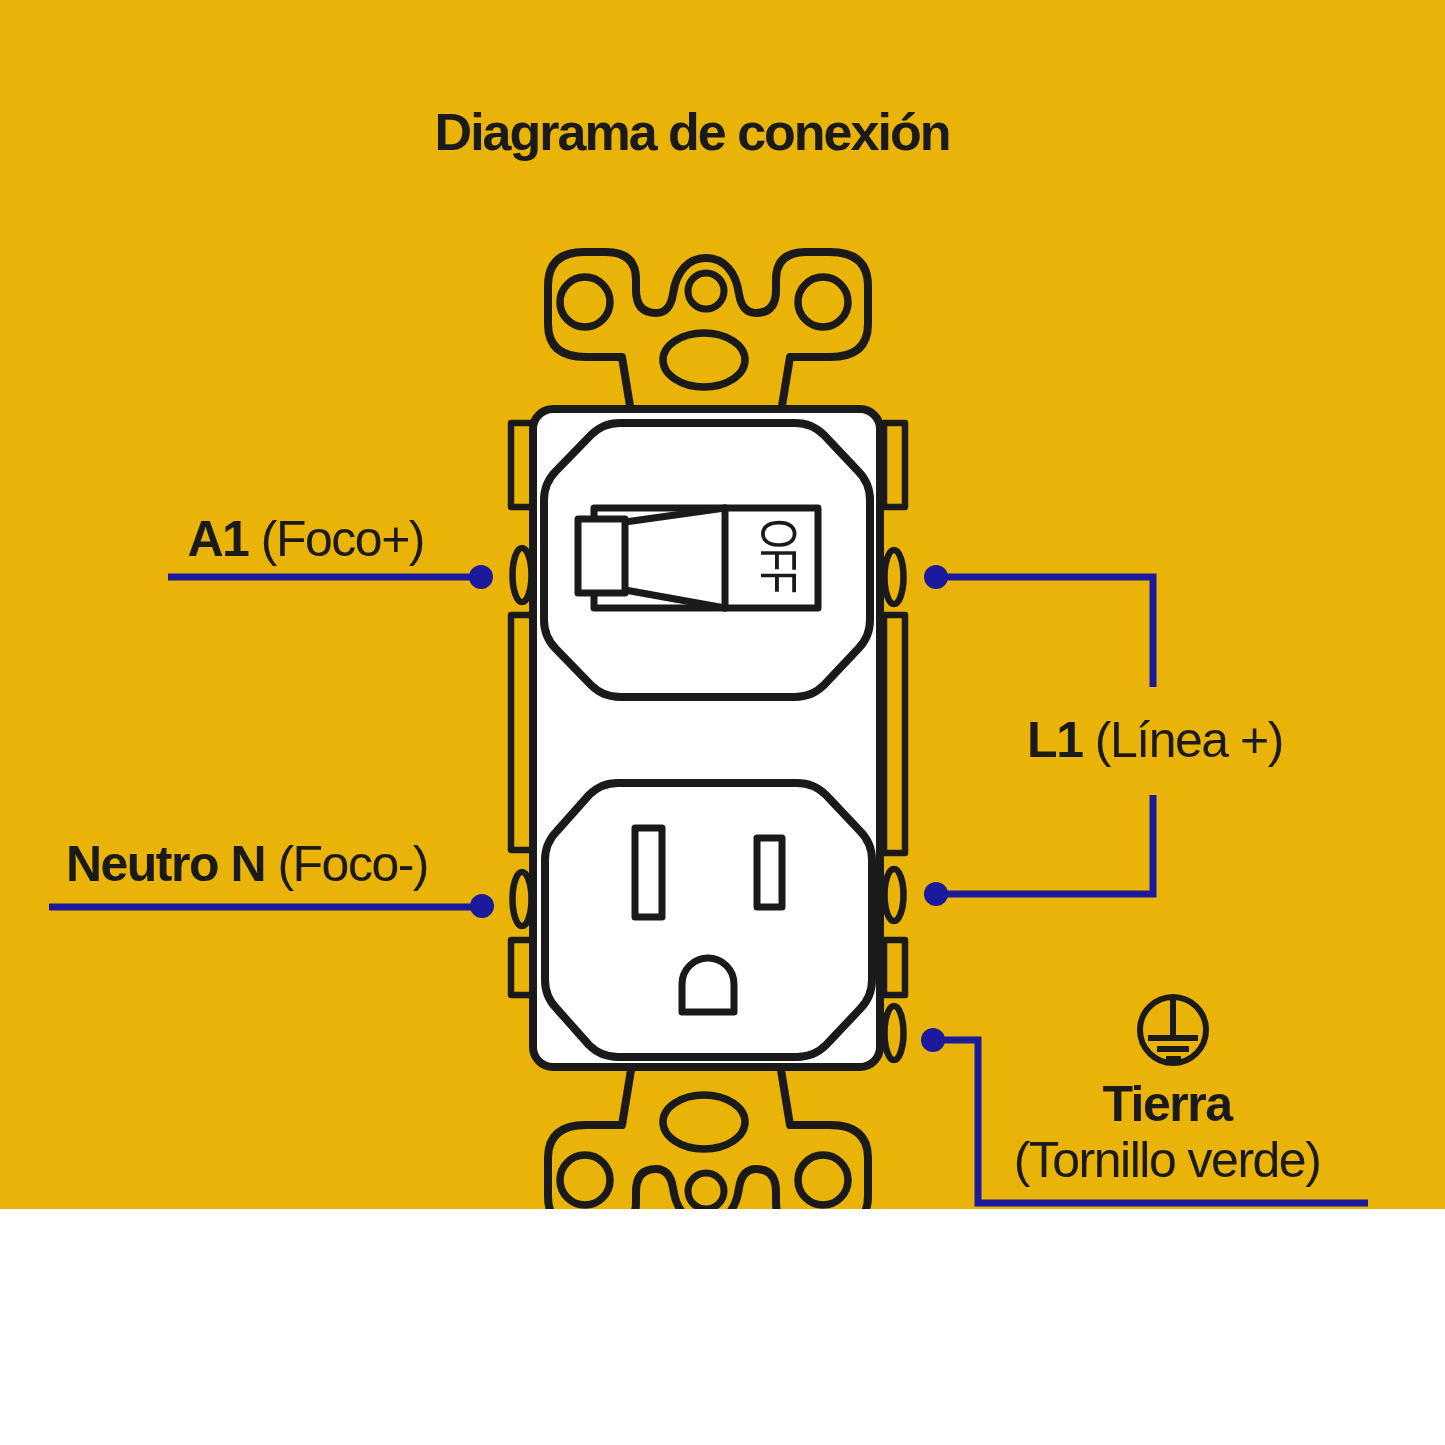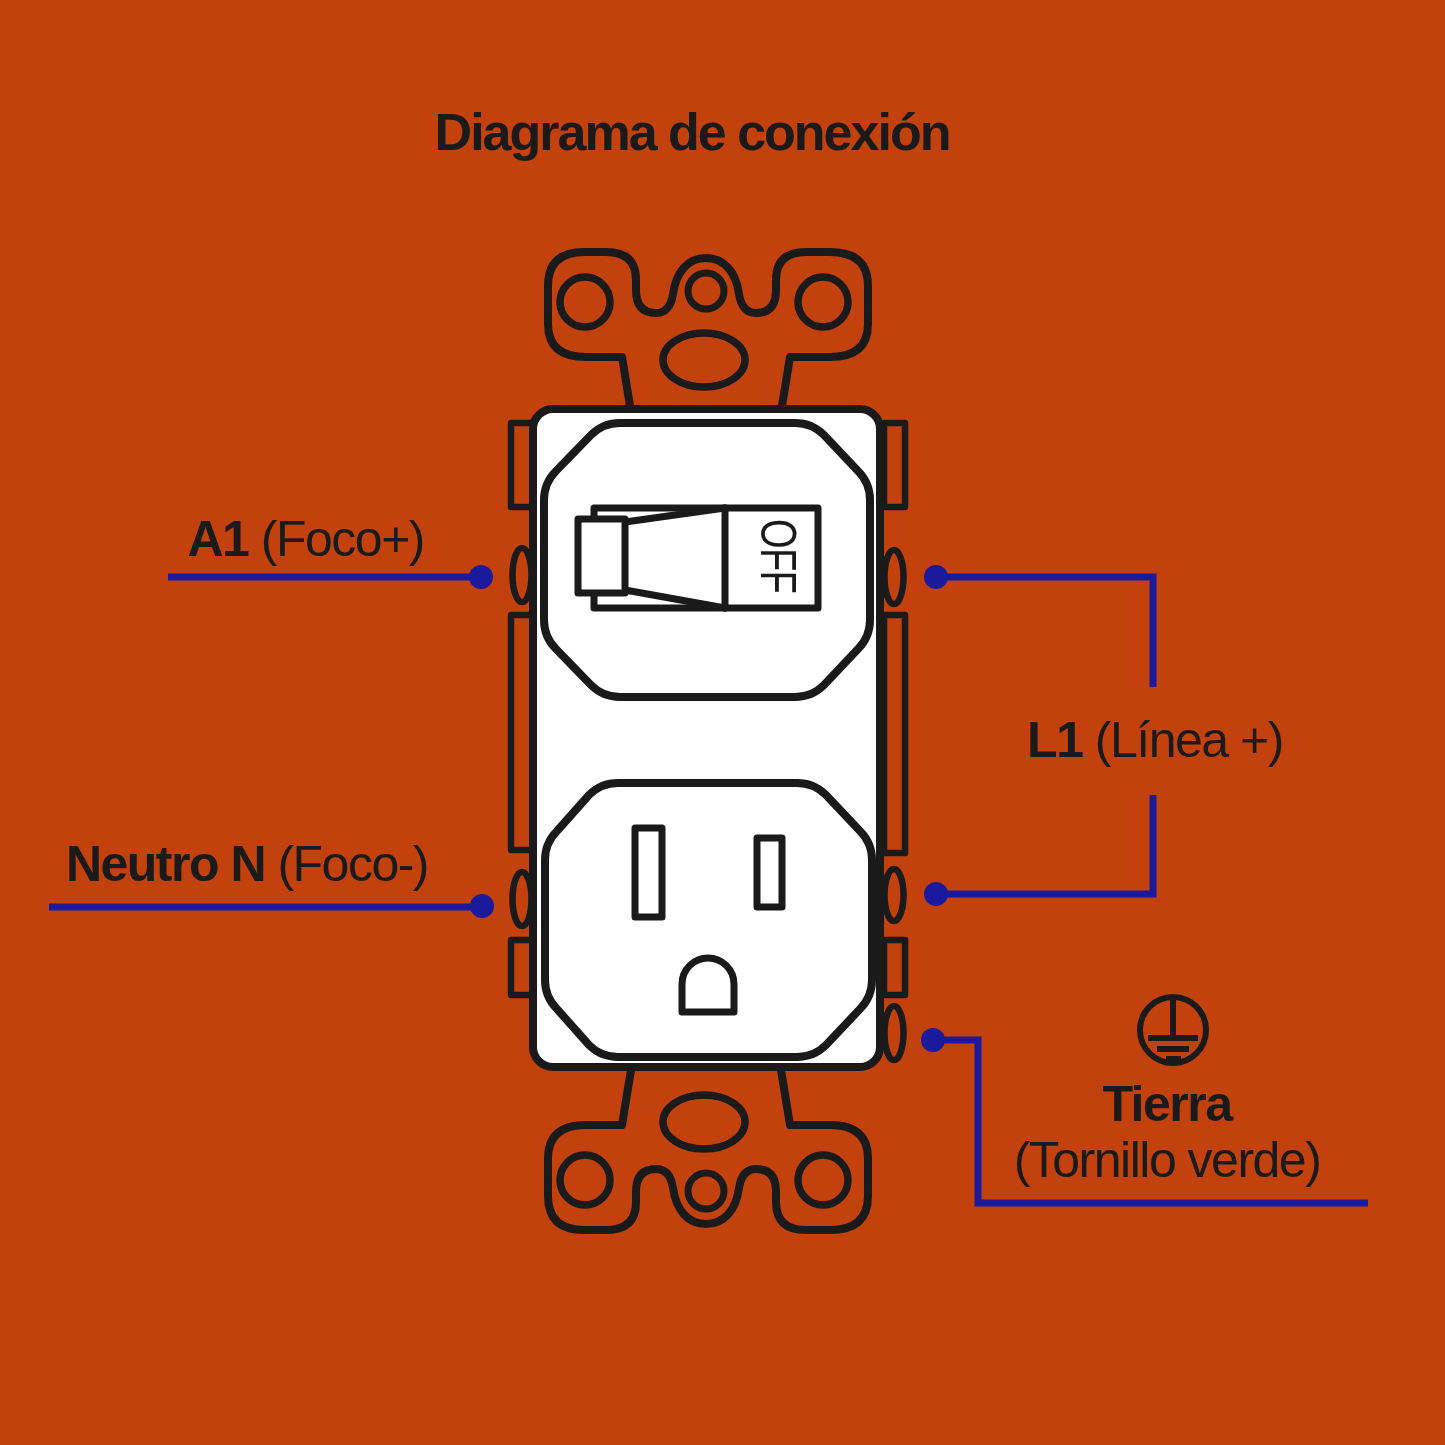--- a/index.html
+++ b/index.html
@@ -1,16 +1,16 @@
 <!DOCTYPE html>
 <html><head>
 <meta charset="utf-8">
 <style>
   html,body{margin:0;padding:0;background:#ffffff;}
-  .stage{position:relative;width:1445px;height:1445px;background:#c2410c;overflow:hidden;}
+  .stage{position:relative;width:1445px;height:1209px;background:#eab308;overflow:hidden;}
   svg{position:absolute;left:0;top:0;}
   text{font-family:"Liberation Sans","DejaVu Sans",sans-serif;}
   .title-text{font-size:52px;font-weight:700;letter-spacing:-2px;}
   .lbl{font-size:50px;letter-spacing:-1.5px;}
   .b{font-weight:700;}
   .off-text{font-size:50px;letter-spacing:-1px;}
 </style>
 </head>
 <body>
 

